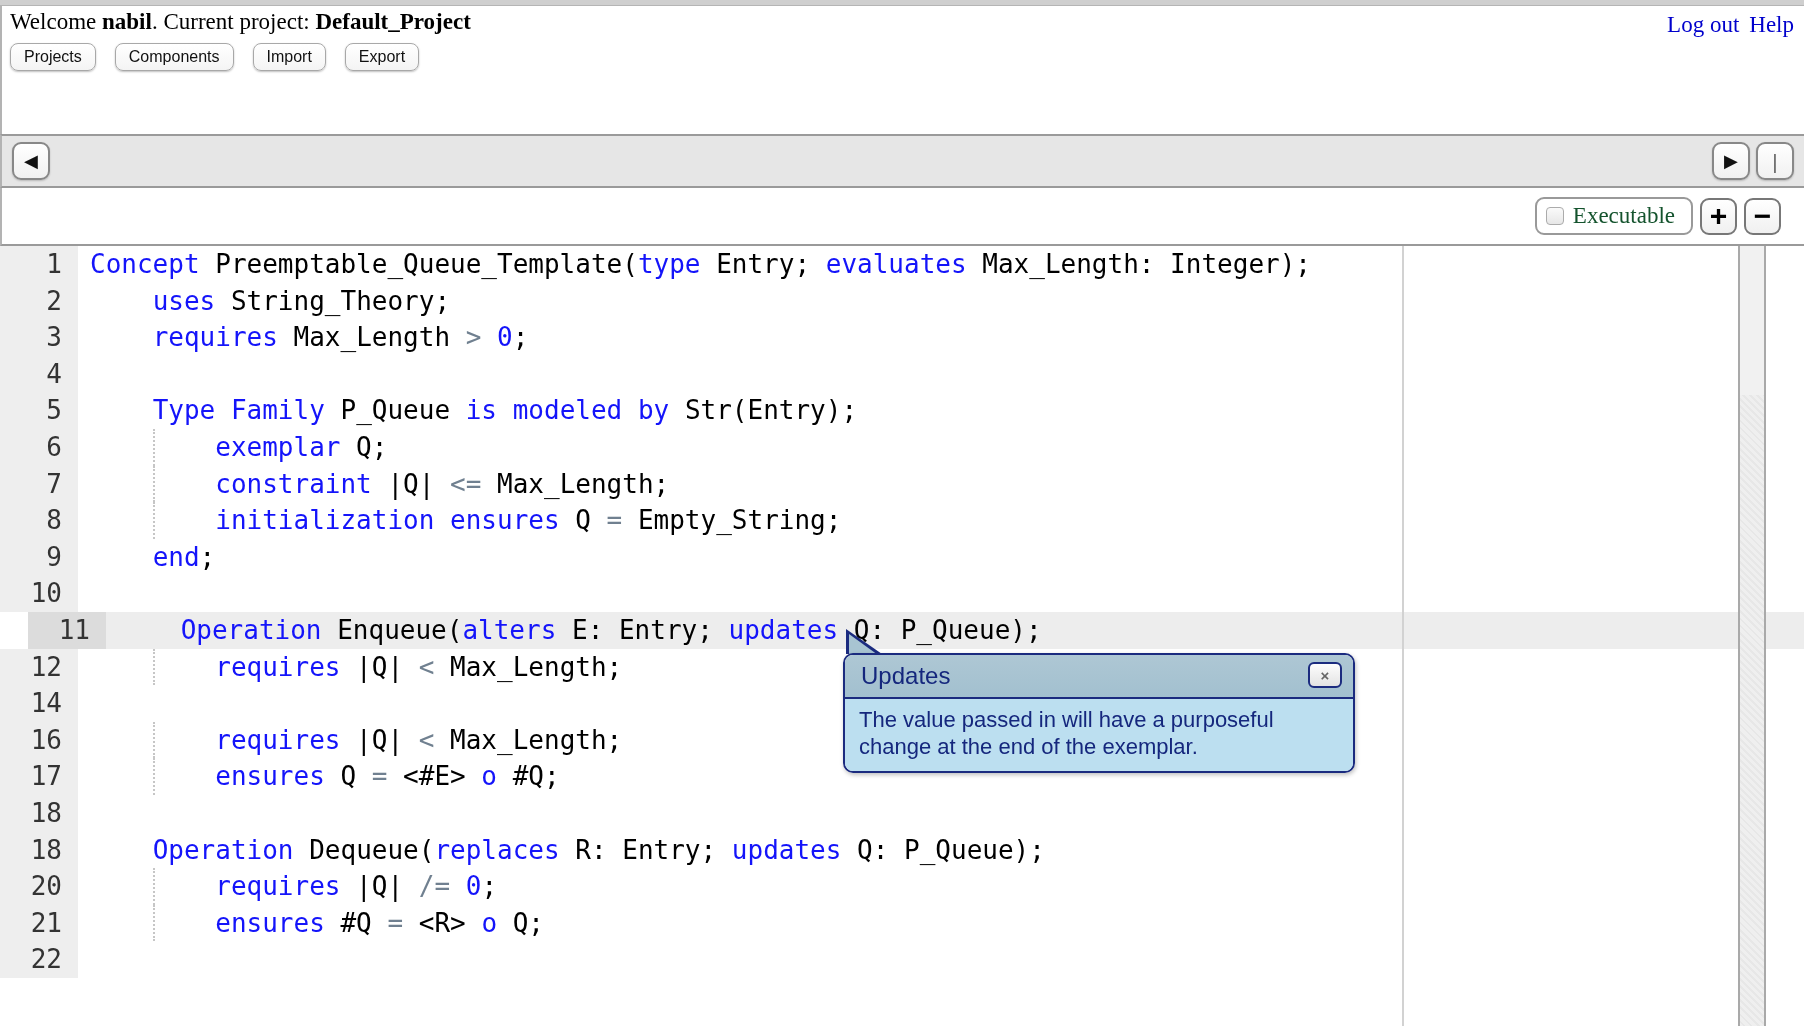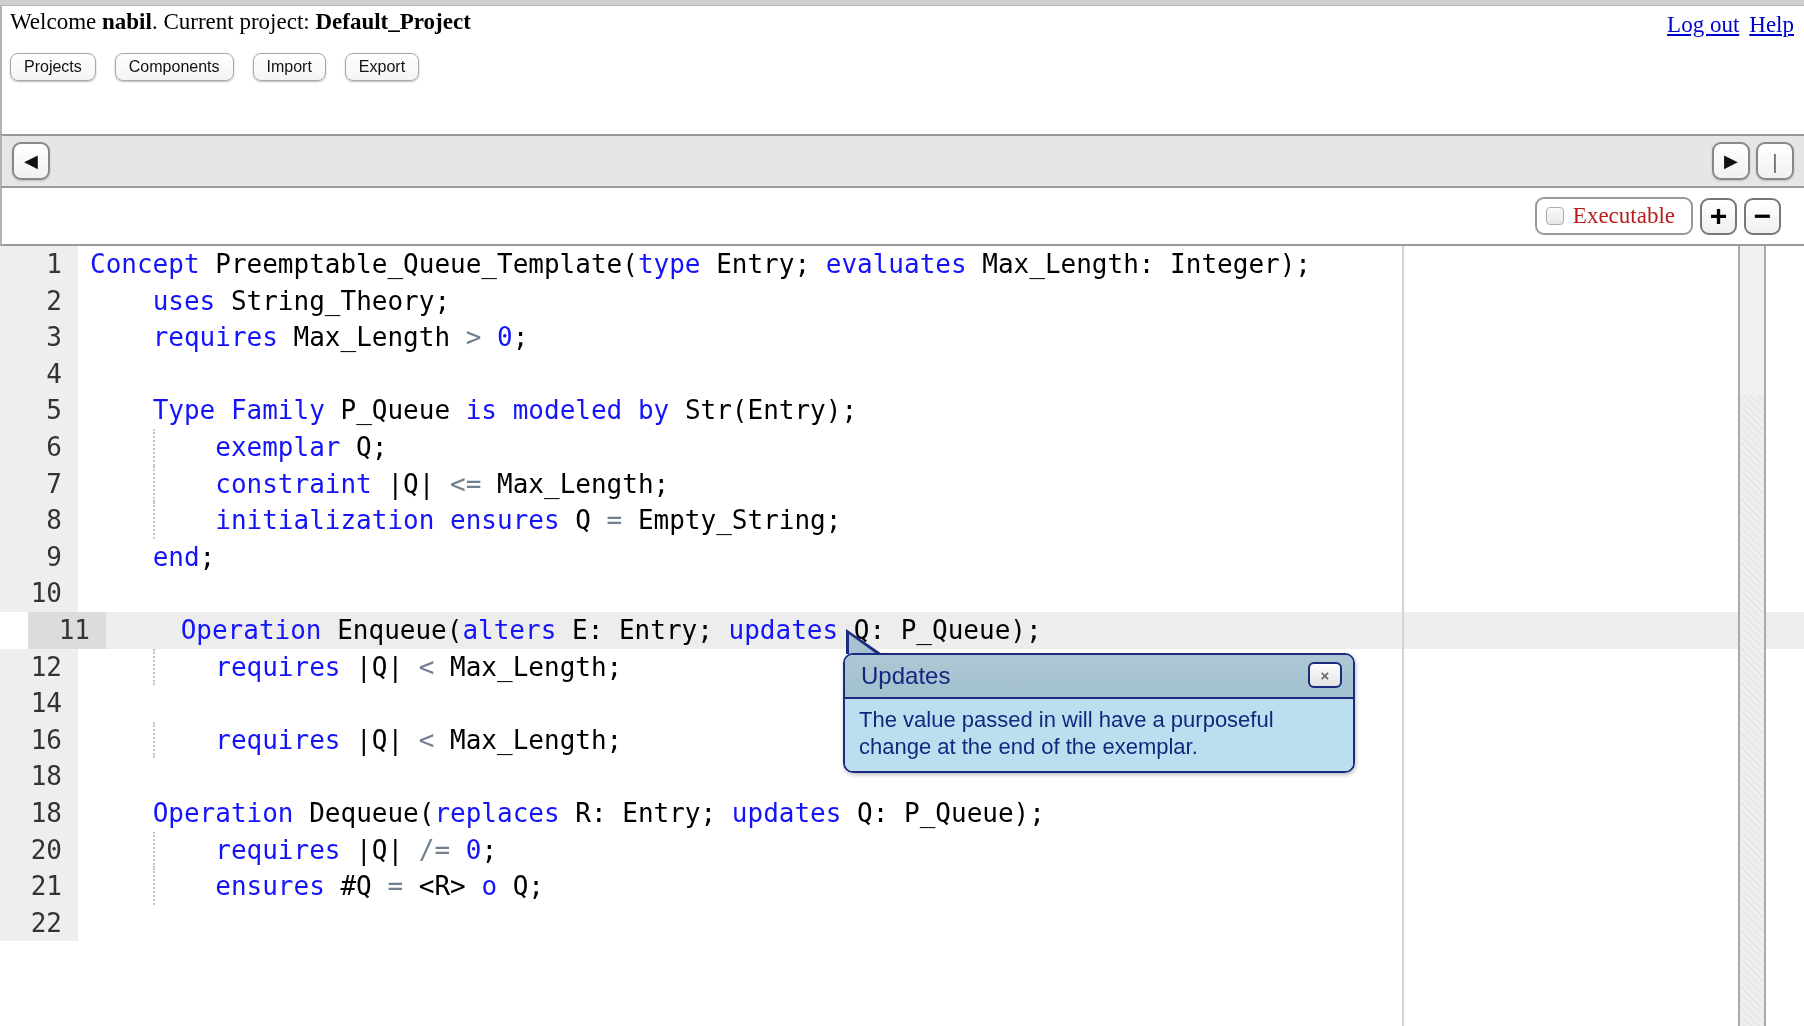--- a/index.html
+++ b/index.html
@@ -4,22 +4,22 @@
 <style>
   html,body{margin:0;padding:0;background:#fff;}
   #page{position:relative;width:1804px;height:1026px;overflow:hidden;background:#fff;
         font-family:"Liberation Serif",serif;}
   
   #topstrip{height:5px;background:#cfcfcf;border-bottom:1px solid #b5b5b5;}
   #headerblock{position:relative;height:61px;border-left:2px solid #b3b3b3;padding:3px 0 0 8px;box-sizing:content-box;}
   #welcome{font-size:23px;line-height:26px;color:#000;}
   #welcome b{font-weight:bold;}
   #toplinks{position:absolute;top:6px;right:10px;font-size:23px;}
-  #toplinks a{color:var(--link-blue);text-decoration:underline;margin-left:10px;cursor:pointer;}
-  #navrow{margin-top:18px;display:flex;gap:19px;}
+  #toplinks a{color:var(--link-blue);margin-left:10px;cursor:pointer;}
+  #navrow{margin-top:8px;display:flex;gap:19px;}
   .navbtn{font-family:"Liberation Sans",sans-serif;font-size:16px;color:#111;
           background:linear-gradient(#ffffff,#f4f4f4);border:1.5px solid #a8a8a8;border-radius:8px;
           padding:4px 13px;box-shadow:0 1px 2px rgba(0,0,0,.25);cursor:pointer;}
   #spacer{height:64px;border-left:2px solid #b3b3b3;}
   
   #tabbar{height:54px;box-sizing:border-box;background:#e6e6e6;border-top:2px solid #9a9a9a;
           border-bottom:2px solid #9a9a9a;border-left:2px solid #b3b3b3;
           display:flex;align-items:center;padding:0 10px;}
   .sqbtn{width:38px;height:38px;box-sizing:border-box;background:linear-gradient(#ffffff,#f1f1f1);
          border:2px solid #888;border-radius:9px;display:flex;align-items:center;justify-content:center;
@@ -34,21 +34,21 @@
             font-weight:bold;font-size:19px;cursor:pointer;box-shadow:inset 0 0 0 1px #1d82bd;}
   #tabspring{flex:1;}
   
   #edtoolbar{position:relative;height:58px;box-sizing:border-box;background:#fff;
              border-bottom:2px solid #9a9a9a;border-left:2px solid #b3b3b3;}
   #edtools{position:absolute;right:23px;top:9px;display:flex;gap:7px;align-items:center;}
   #execgroup{height:38px;box-sizing:border-box;border:2px solid #999;border-radius:9px;
              display:flex;align-items:center;gap:9px;padding:0 16px 0 9px;cursor:pointer;background:#fff;}
   #execbox{width:18px;height:18px;box-sizing:border-box;border:1.5px solid #ababab;border-radius:4px;
            background:linear-gradient(#fafafa,#e7e7e7);}
-  #execlabel{font-size:23px;color:#b91c1c;}
+  #execlabel{font-size:23px;color:#14532d;}
   .zoombtn{width:37px;height:37px;box-sizing:border-box;border:2px solid #777;border-radius:9px;
            background:linear-gradient(#ffffff,#f0f0f0);display:flex;align-items:center;justify-content:center;
            font-family:"Liberation Sans",sans-serif;font-weight:bold;font-size:30px;color:#000;cursor:pointer;}
   
   #editor{position:relative;height:784px;background:#fff;overflow:hidden;}
   .row{display:flex;height:36.6px;line-height:36.6px;font-family:"DejaVu Sans Mono",monospace;font-size:26px;}
   .gut{width:78px;box-sizing:border-box;background:var(--gutter-bg);color:#333;text-align:right;
        padding-right:16px;flex:none;}
   .txt{position:relative;flex:1;padding-left:12px;white-space:pre;color:#000;}
   .row.active{background:var(--active-row);margin-left:28px;}
@@ -177,20 +177,24 @@
         </div>
         <div class="row">
           <div class="gut">14</div>
           <div class="txt"></div>
         </div>
         <div class="row">
           <div class="gut">16</div>
           <div class="txt"><span class="guide"></span><span class="tk-p">        </span><span class="tk-k">requires</span><span class="tk-p"> |Q| </span><span class="tk-o">&lt;</span><span class="tk-p"> Max_Length;</span></div>
         </div>
         <div class="row">
+          <div class="gut">17</div>
+          <div class="txt"><span class="guide"></span><span class="tk-p">        </span><span class="tk-k">ensures</span><span class="tk-p"> Q </span><span class="tk-o">=</span><span class="tk-p"> &lt;#E&gt; </span><span class="tk-k">o</span><span class="tk-p"> #Q;</span></div>
+        </div>
+        <div class="row">
           <div class="gut">18</div>
           <div class="txt"></div>
         </div>
         <div class="row">
           <div class="gut">18</div>
           <div class="txt"><span class="tk-p">    </span><span class="tk-k">Operation</span><span class="tk-p"> Dequeue(</span><span class="tk-k">replaces</span><span class="tk-p"> R: Entry; </span><span class="tk-k">updates</span><span class="tk-p"> Q: P_Queue);</span></div>
         </div>
         <div class="row">
           <div class="gut">20</div>
           <div class="txt"><span class="guide"></span><span class="tk-p">        </span><span class="tk-k">requires</span><span class="tk-p"> |Q| </span><span class="tk-o">/=</span><span class="tk-p"> </span><span class="tk-n">0</span><span class="tk-p">;</span></div>

